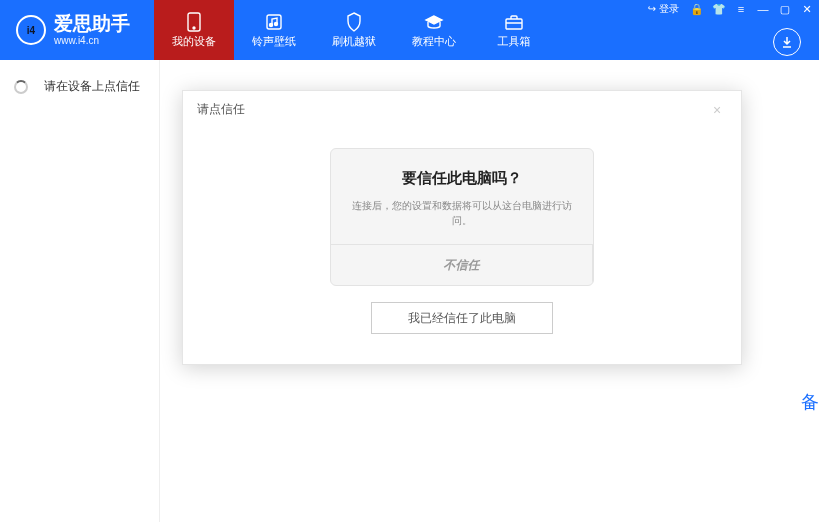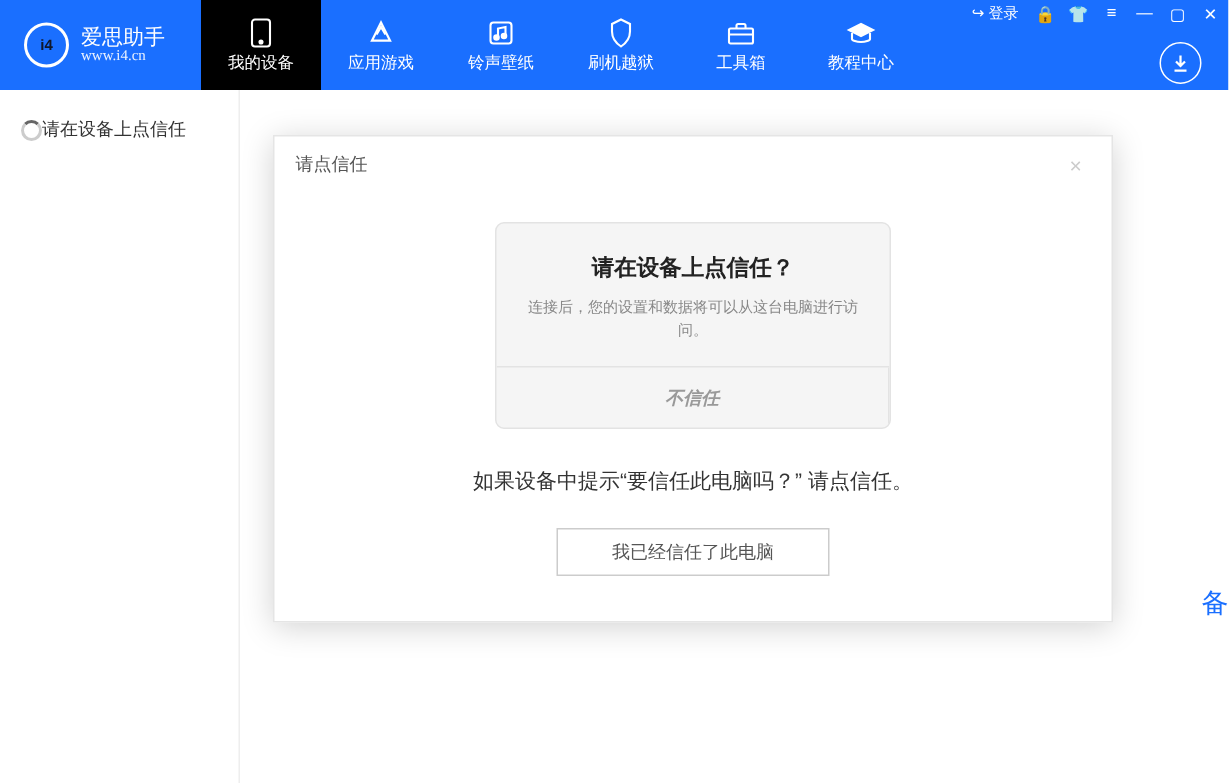--- a/index.html
+++ b/index.html
@@ -31,40 +31,40 @@
       border: 2px solid #fff;
       border-radius: 50%;
       display: flex;
       align-items: center;
       justify-content: center;
       color: #0f172a;
       font-weight: bold;
       font-size: 10px;
     }
     .logo-text { color: #fff; line-height: 1.1; }
-    .logo-title { font-size: 14px; font-weight: normal; }
-    .logo-sub { font-size: 10px; opacity: .9; font-family: Liberation Serif, serif; }
+    .logo-title { font-size: 19px; font-weight: bold; }
+    .logo-sub { font-size: 10px; opacity: .9; }
     .nav {
       display: flex;
       height: 100%;
       margin-left: 8px;
     }
     .nav-item {
       width: 80px;
       height: 60px;
       display: flex;
       flex-direction: column;
       align-items: center;
       justify-content: center;
       color: #fff;
       font-size: 11px;
       cursor: pointer;
       gap: 2px;
     }
-    .nav-item.active { background: #000000; }
+    .nav-item.active { background: #b91c1c; }
     .nav-icon {
       width: 20px;
       height: 20px;
       display: flex;
       align-items: center;
       justify-content: center;
     }
     .titlebar {
       position: absolute;
       right: 4px;
@@ -103,21 +103,21 @@
       height: calc(100% - 60px);
     }
     .sidebar {
       width: 160px;
       border-right: 1px solid #eee;
       padding-top: 12px;
     }
     .sidebar-row {
       display: flex;
       align-items: center;
-      gap: 0;
+      gap: 16px;
       padding: 6px 14px;
       font-size: 12px;
       color: #333;
     }
     .spinner {
       width: 14px;
       height: 14px;
       border: 2px solid #ccc;
       border-top-color: #666;
       border-radius: 50%;
@@ -235,63 +235,54 @@
       <span class="nav-icon">
         <svg width="16" height="20" viewBox="0 0 16 20" fill="none" stroke="#fff" stroke-width="1.4">
             <rect x="2" y="1" width="12" height="18" rx="2"></rect>
             <circle cx="8" cy="16" r="1" fill="#fff"></circle>
           </svg>
       </span>
       <span>我的设备</span>
     </div>
     <div class="nav-item">
       <span class="nav-icon">
-        <svg width="20" height="18" viewBox="0 0 20 18" fill="#fff">
-            <path d="M10 2l6 12H4z" fill="none" stroke="#fff" stroke-width="1.5"></path>
-            <path d="M7 10l3-5 3 5" fill="none" stroke="#fff" stroke-width="1.5"></path>
-          </svg>
-      </span>
-      <span>应用游戏</span>
-    </div>
-    <div class="nav-item">
-      <span class="nav-icon">
         <svg width="18" height="18" viewBox="0 0 18 18" fill="none" stroke="#fff" stroke-width="1.4">
             <rect x="2" y="2" width="14" height="14" rx="2"></rect>
             <path d="M7 12V6l5-1v6"></path>
             <circle cx="6" cy="12" r="1.5" fill="#fff"></circle>
             <circle cx="11" cy="11" r="1.5" fill="#fff"></circle>
           </svg>
       </span>
       <span>铃声壁纸</span>
     </div>
     <div class="nav-item">
       <span class="nav-icon">
         <svg width="16" height="20" viewBox="0 0 16 20" fill="none" stroke="#fff" stroke-width="1.4">
             <path d="M8 1l6 3v5c0 5-3 8-6 10-3-2-6-5-6-10V4z"></path>
           </svg>
       </span>
       <span>刷机越狱</span>
     </div>
     <div class="nav-item">
       <span class="nav-icon">
         <svg width="20" height="16" viewBox="0 0 20 16" fill="none" stroke="#fff" stroke-width="1.4">
+            <path d="M10 2L2 6l8 4 8-4z" fill="#fff"></path>
+            <path d="M4 8v4c0 1 3 2 6 2s6-1 6-2V8"></path>
+          </svg>
+      </span>
+      <span>教程中心</span>
+    </div>
+    <div class="nav-item">
+      <span class="nav-icon">
+        <svg width="20" height="16" viewBox="0 0 20 16" fill="none" stroke="#fff" stroke-width="1.4">
             <rect x="2" y="5" width="16" height="10" rx="1"></rect>
             <path d="M7 5V3a1 1 0 011-1h4a1 1 0 011 1v2M2 9h16"></path>
           </svg>
       </span>
       <span>工具箱</span>
-    </div>
-    <div class="nav-item">
-      <span class="nav-icon">
-        <svg width="20" height="16" viewBox="0 0 20 16" fill="none" stroke="#fff" stroke-width="1.4">
-            <path d="M10 2L2 6l8 4 8-4z" fill="#fff"></path>
-            <path d="M4 8v4c0 1 3 2 6 2s6-1 6-2V8"></path>
-          </svg>
-      </span>
-      <span>教程中心</span>
     </div>
   </div>
 
   <div class="titlebar">
     <span class="tb-login">↪ <span>登录</span></span>
     <span class="tb-btn">🔒</span>
     <span class="tb-btn">👕</span>
     <span class="tb-btn">≡</span>
     <span class="tb-btn">—</span>
     <span class="tb-btn">▢</span>
@@ -317,28 +308,27 @@
     <div class="bg-hint">备</div>
 
     <div class="dialog">
       <div class="dialog-head">
         <span>请点信任</span>
         <span class="dialog-close">×</span>
       </div>
 
       <div class="prompt-card">
         <div class="prompt-body">
-          <div class="prompt-title">请在设备上点信任？</div>
+          <div class="prompt-title">要信任此电脑吗？</div>
           <div class="prompt-desc">连接后，您的设置和数据将可以从这台电脑进行访问。</div>
         </div>
         <div class="prompt-actions">
           <div class="prompt-btn">
             <span>不信任</span>
           </div>
         </div>
       </div>
 
-      <div class="instruction">如果设备中提示“要信任此电脑吗？” 请点信任。</div>
 
       <div class="confirm-btn">我已经信任了此电脑</div>
     </div>
   </div>
 </div>
 
 </body></html>

